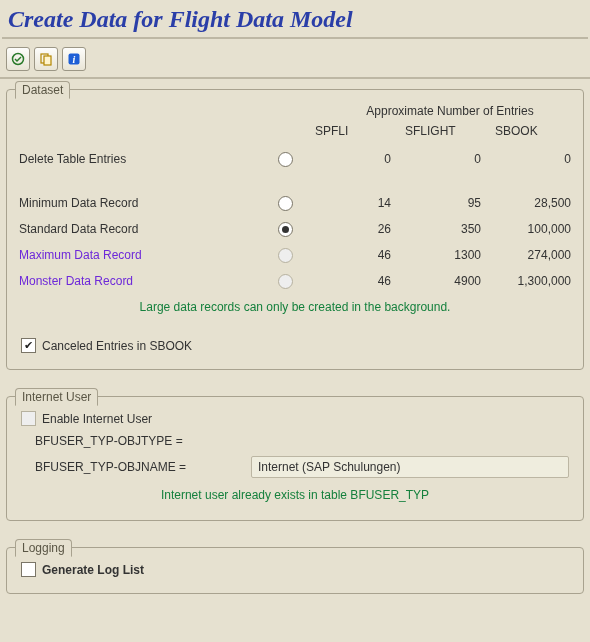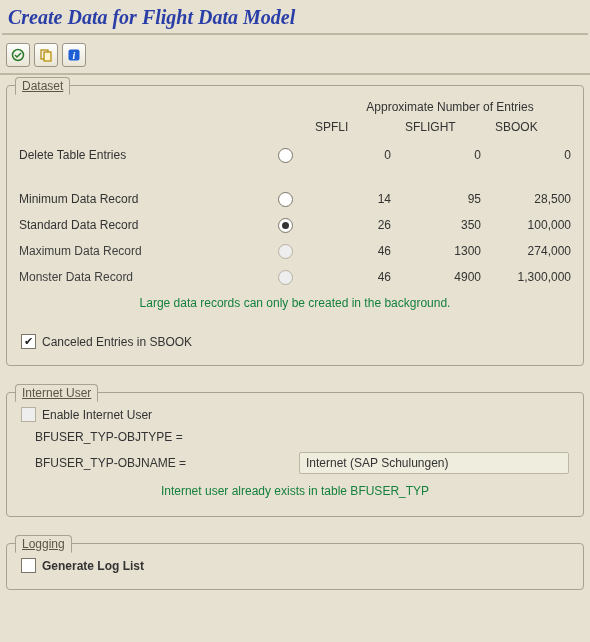--- a/index.html
+++ b/index.html
@@ -8,21 +8,21 @@
     font-family: Arial, Helvetica, sans-serif;
     font-size: 12px;
     background: #e6e1d0;
     color: #333;
     width: 590px;
   }
   .page-title {
     font-family: "Times New Roman", serif;
     font-style: italic;
     font-weight: bold;
-    font-size: 20px;
+    font-size: 24px;
     color: #2a3ea8;
     padding: 6px 8px 4px 8px;
   }
   .title-underline {
     border-bottom: 2px solid #bdb7a4;
     margin: 0 2px 4px 2px;
   }
   .toolbar {
     display: flex;
     align-items: center;
@@ -59,21 +59,20 @@
     background: #e6e1d0;
     padding: 0 6px;
     color: #5a5645;
     font-size: 12px;
     border-left: 1px solid #a8a28f;
     border-right: 1px solid #a8a28f;
     border-top: 1px solid #a8a28f;
     border-bottom: 1px solid #e6e1d0;
     border-radius: 4px 4px 0 0;
     line-height: 16px;
-    text-decoration: underline;
   }
   .group-content {
     padding: 14px 8px 12px 8px;
   }
   .ds-header {
     display: grid;
     grid-template-columns: 240px 60px 90px 90px 90px;
     text-align: center;
     margin-bottom: 4px;
   }
@@ -91,21 +90,21 @@
   }
   .ds-row {
     display: grid;
     grid-template-columns: 240px 60px 90px 90px 90px;
     align-items: center;
     min-height: 22px;
     padding: 2px 0;
   }
   .ds-row .label { text-align: left; padding-left: 4px; }
   .ds-row .num   { text-align: right; padding-right: 14px; }
-  .ds-row.disabled .label { color: #404040; }
+  .ds-row.disabled .label { color: #6d28d9; }
   .spacer-row { height: 18px; }
   .radio-cell { display:flex; align-items:center; justify-content:center; }
   .fake-radio {
     width: 13px; height: 13px; border-radius:50%;
     border:1px solid #7a7567; background:#fff; position:relative;
     display:inline-block;
   }
   .fake-radio.checked::after{
     content:""; position:absolute; top:3px; left:3px; width:7px; height:7px;
     border-radius:50%; background:#333;
@@ -124,21 +123,20 @@
     width:13px; height:13px; border:1px solid #7a7567; background:#fff;
     display:inline-flex; align-items:center; justify-content:center;
     font-size:11px; line-height:11px; color:#222;
   }
   .fake-check.disabled { background:#eee; border-color:#b6b19f; color:#bbb;}
   .form-row {
     display:grid;
     grid-template-columns: 230px 1fr;
     align-items:center;
     padding: 4px 6px;
-    gap: 48px;
   }
   .form-row .flabel { padding-left: 14px; color:#333; }
   .ro-input {
     border:1px solid #bcb6a3;
     background:#efedde;
     height:20px; line-height:20px;
     padding: 0 6px;
     border-radius:2px;
     overflow:hidden; text-overflow:ellipsis; white-space:nowrap;
   }

